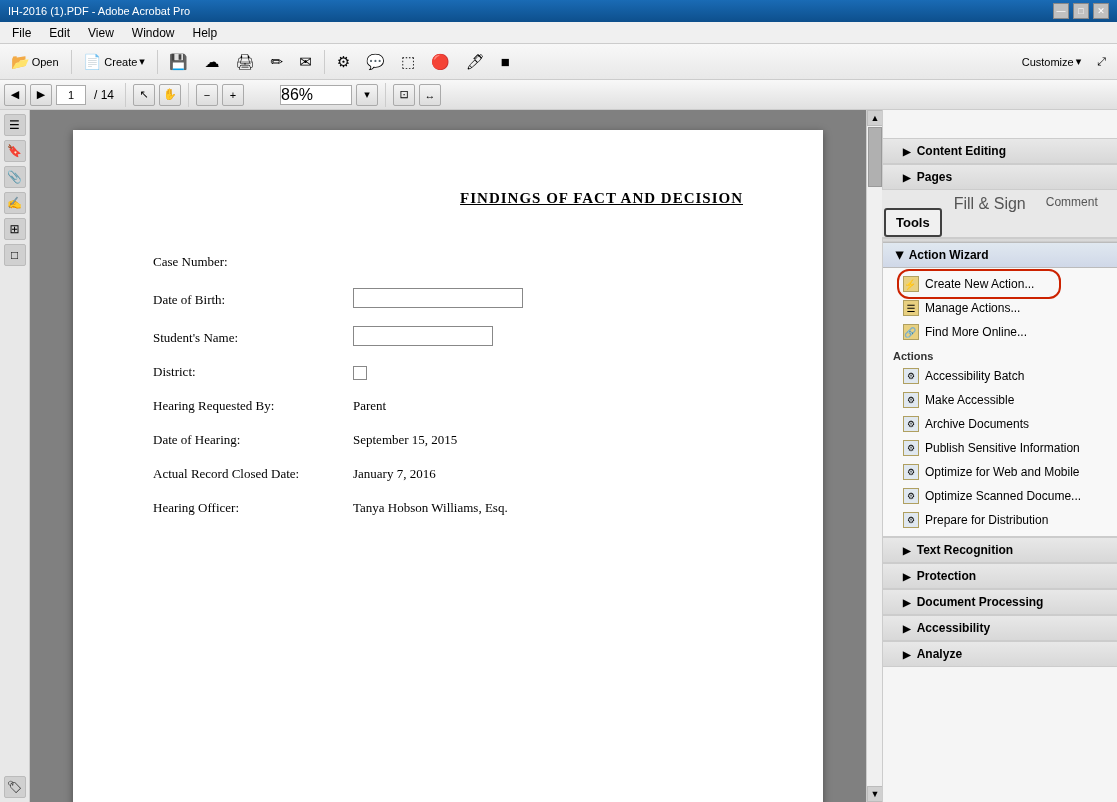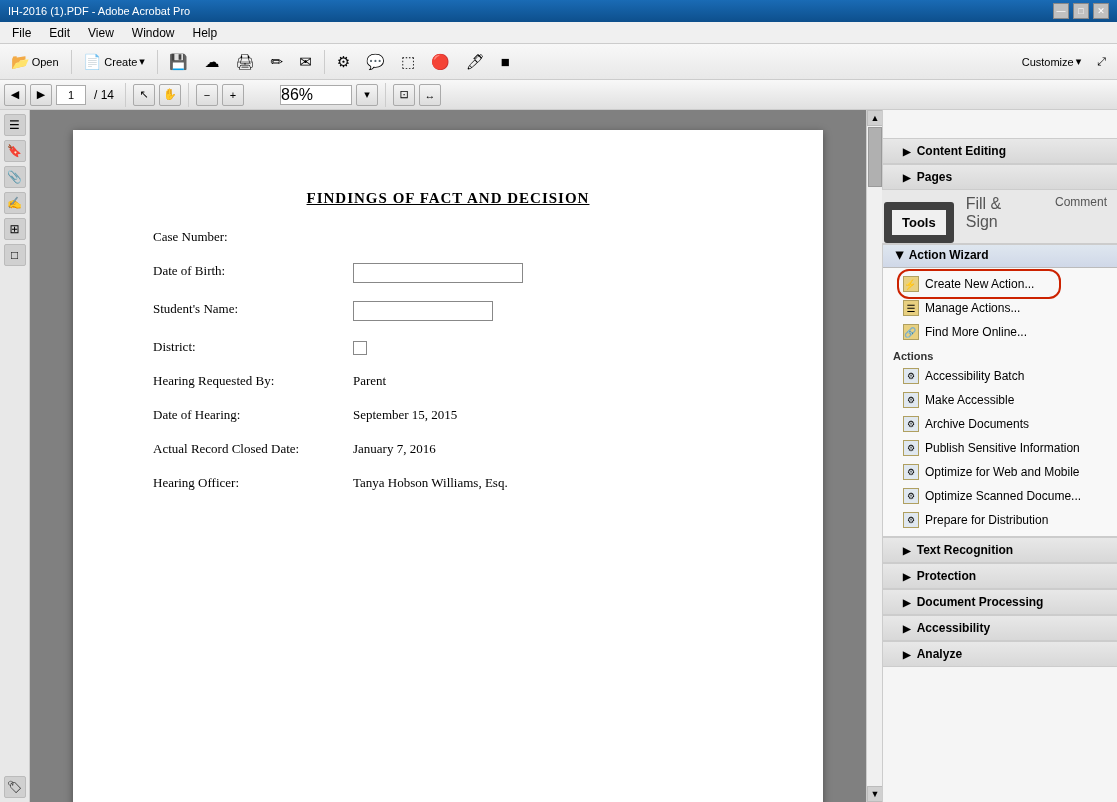--- a/index.html
+++ b/index.html
@@ -133,31 +133,31 @@
     #doc-paper {
       background: white;
       width: 750px;
       margin: 20px auto;
       padding: 60px 80px;
       min-height: 700px;
       box-shadow: 0 2px 8px rgba(0,0,0,0.4);
       font-family: 'Times New Roman', serif;
     }
     #doc-title {
-      text-align: center;
+      text-align: right;
       font-size: 15px;
       font-weight: bold;
       text-decoration: underline;
-      margin-bottom: 22px;
+      margin-bottom: 47px;
       letter-spacing: 1px;
     }
     .doc-field-row {
       display: flex;
       margin-bottom: 18px;
-      align-items: flex-start;
+      align-items: flex-end;
     }
     .field-label {
       width: 200px;
       font-size: 13px;
     }
     .field-value {
       font-size: 13px;
       flex: 1;
     }
     .field-input-box {
@@ -462,21 +462,21 @@
     <div class="scroll-btn">▲</div>
     <div class="scroll-track">
       <div class="scroll-thumb"></div>
     </div>
     <div class="scroll-btn">▼</div>
   </div>
 
   <div id="right-panel">
 
     <div style="display:flex; border-bottom:2px solid #ccc; background:#e8e8e8; position:absolute; top:80px; right:0; width:235px;">
-      <div style="padding:5px 10px; font-size:13px; font-weight:bold; border:8px solid #404040; border-radius:3px; margin:12px 2px 0 2px; cursor:pointer; background:#f0f0f0;">Tools</div>
+      <div style="padding:5px 10px; font-size:13px; font-weight:bold; border:2px solid #404040; border-radius:3px; margin:18px 2px 0 2px; cursor:pointer; background:#f0f0f0;">Tools</div>
       <div style="padding:5px 10px; font-size:16px; cursor:pointer; color:#555;">Fill &amp; Sign</div>
       <div style="padding:5px 10px; font-size:12px; cursor:pointer; color:#555;">Comment</div>
     </div>
 
     <div class="panel-section">
       <div class="panel-section-header">
         <span class="section-arrow collapsed">▶</span>
         <span>Content Editing</span>
       </div>
     </div>

